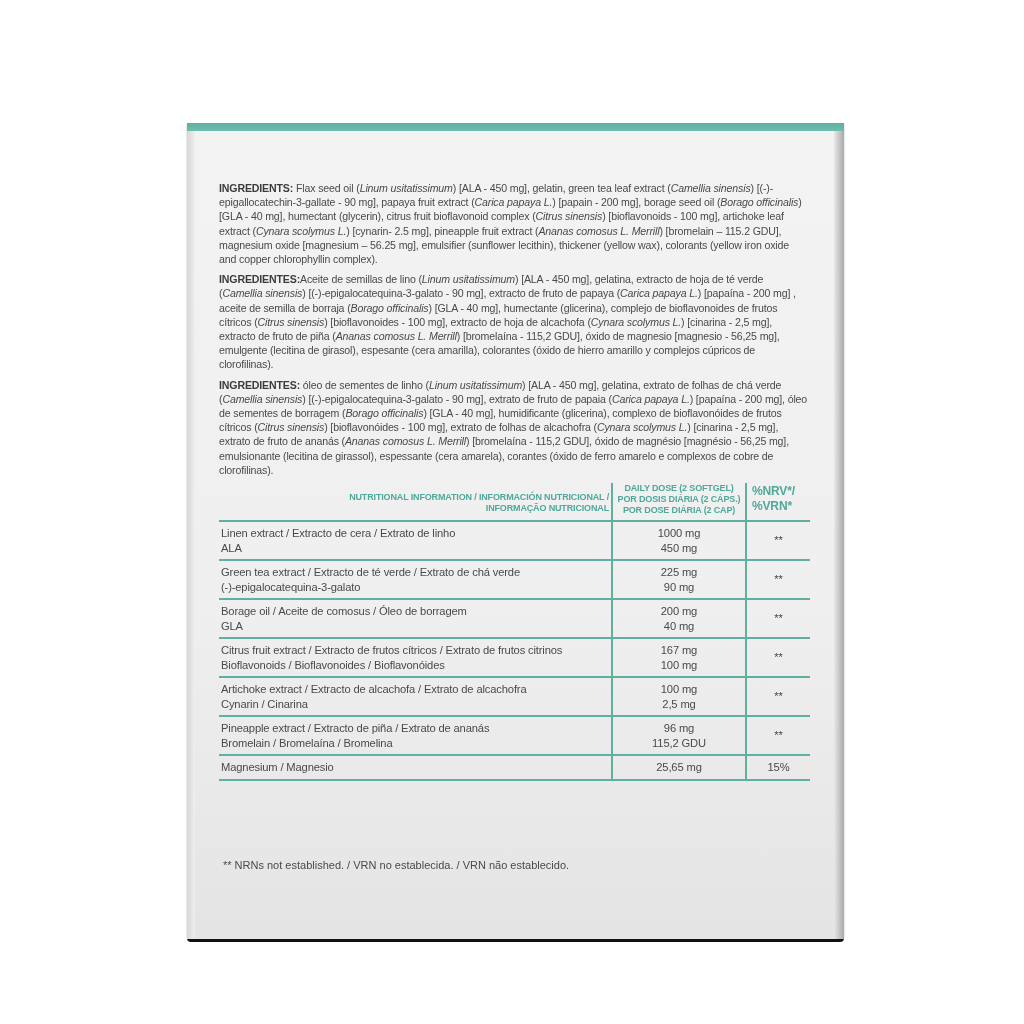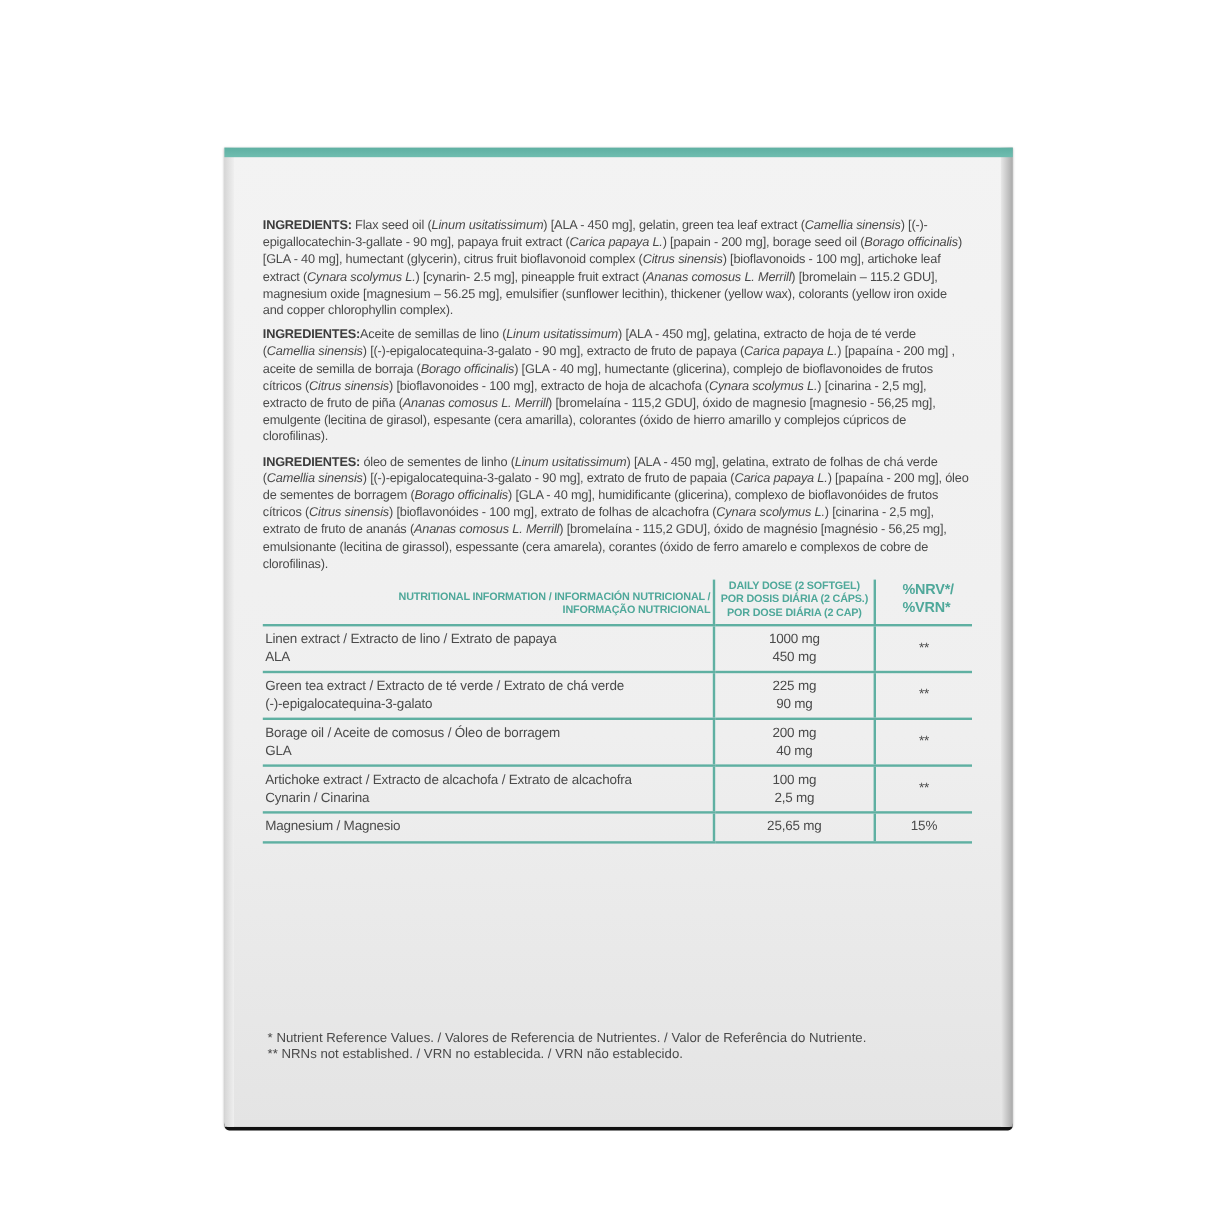--- a/index.html
+++ b/index.html
@@ -38,21 +38,21 @@
     font-size:11.2px; line-height:14.5px; color:#4a4a4a;
   }
   table.nutri th {
     color:#4fa89a; font-weight:bold; text-align:right; vertical-align:bottom;
     font-size:9px; line-height:11px; padding:0 2px 6px 2px;
     border-bottom:2px solid #5fb0a2;
   }
   table.nutri th.dose { text-align:center; width:128px; padding-bottom:4px;
     border-left:2px solid #5fb0a2; }
   table.nutri th.nrv { text-align:left; width:56px; font-size:12px; line-height:15px;
-    border-left:2px solid #5fb0a2; padding-left:22px; }
+    border-left:2px solid #5fb0a2; padding-left:5px; }
   table.nutri td {
     border-bottom:2px solid #5fb0a2; padding:4px 2px 4px 2px; vertical-align:middle;
   }
   table.nutri td.dose, table.nutri td.nrv { text-align:center; border-left:2px solid #5fb0a2; }
   .line { display:block; white-space:nowrap; }
   .footnotes {
     position:absolute; left:36px; top:735px; font-size:11px; line-height:14px; color:#4a4a4a;
   }
 </style>
 </head>
@@ -86,21 +86,21 @@
           </th>
           <th class="nrv">
             <span class="line">%NRV*/</span>
             <span class="line">%VRN*</span>
           </th>
         </tr>
       </thead>
       <tbody id="nutri-body">
   <tr>
     <td>
-      <span class="line">Linen extract / Extracto de lino / Extrato de papaya</span>
+      <span class="line">Linen extract / Extracto de cera / Extrato de linho</span>
       <span class="line">ALA</span>
     </td>
     <td class="dose">
       <span class="line">1000 mg</span>
       <span class="line">450 mg</span>
     </td>
     <td class="nrv">**</td>
   </tr>
 
   <tr>
@@ -121,46 +121,67 @@
       <span class="line">Borage oil / Aceite de comosus / Óleo de borragem</span>
       <span class="line">GLA</span>
     </td>
     <td class="dose">
       <span class="line">200 mg</span>
       <span class="line">40 mg</span>
     </td>
     <td class="nrv">**</td>
   </tr>
 
+  <tr>
+    <td>
+      <span class="line">Citrus fruit extract / Extracto de frutos cítricos / Extrato de frutos citrinos</span>
+      <span class="line">Bioflavonoids / Bioflavonoides / Bioflavonóides</span>
+    </td>
+    <td class="dose">
+      <span class="line">167 mg</span>
+      <span class="line">100 mg</span>
+    </td>
+    <td class="nrv">**</td>
+  </tr>
 
   <tr>
     <td>
       <span class="line">Artichoke extract / Extracto de alcachofa / Extrato de alcachofra</span>
       <span class="line">Cynarin / Cinarina</span>
     </td>
     <td class="dose">
       <span class="line">100 mg</span>
       <span class="line">2,5 mg</span>
     </td>
     <td class="nrv">**</td>
   </tr>
 
+  <tr>
+    <td>
+      <span class="line">Pineapple extract / Extracto de piña / Extrato de ananás</span>
+      <span class="line">Bromelain / Bromelaína / Bromelina</span>
+    </td>
+    <td class="dose">
+      <span class="line">96 mg</span>
+      <span class="line">115,2 GDU</span>
+    </td>
+    <td class="nrv">**</td>
+  </tr>
 
   <tr>
     <td>
       <span class="line">Magnesium / Magnesio</span>
 
     </td>
     <td class="dose">
       <span class="line">25,65 mg</span>
 
     </td>
     <td class="nrv">15%</td>
   </tr>
 </tbody>
     </table>
   </div>
 
   <div class="footnotes">
-    <span class="line">* Nutrient Reference Values. / Valores de Referencia de Nutrientes. / Valor de Referência do Nutriente.</span>
     <span class="line">** NRNs not established. / VRN no establecida. / VRN não establecido.</span>
   </div>
 </div>
 
 </body></html>

